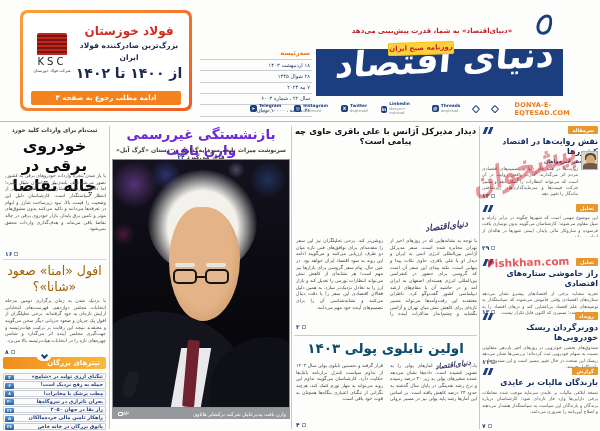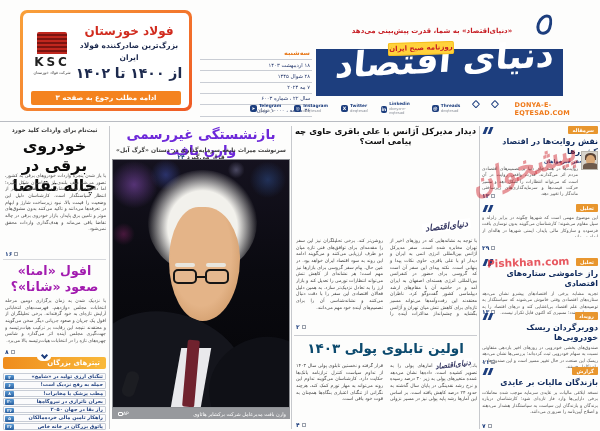--- a/index.html
+++ b/index.html
@@ -13,21 +13,21 @@
   .hdr-rule { position:absolute; left:0; right:0; top:121px; height:1px; background:#b9bcc2; }
 
   
   .ad { position:absolute; left:20px; top:10px; width:172px; height:101px;
         background:linear-gradient(135deg,#f9a13a,#ef5a24); padding:3px; border-radius:7px; }
   .ad-in { position:relative; width:100%; height:100%; background:#fff; border-radius:5px; padding:5px 6px 20px 6px;
            display:flex; flex-direction:row-reverse; align-items:center; }
   .ad-logo { width:46px; display:flex; flex-direction:column; align-items:center; gap:1px; }
   .ad-bars { width:30px; height:22px; background:repeating-linear-gradient(180deg,#c0271e 0 2px,#7a1410 2px 4px);
              border-radius:2px 2px 0 0; }
-  .ad-ksc { font-size:12px; font-weight:bold; letter-spacing:3px; color:#222; }
+  .ad-ksc { font-size:10px; font-weight:normal; letter-spacing:3px; color:#222; }
   .ad-logo-cap { font-size:4px; color:#333; white-space:nowrap; }
   .ad-txt { flex:1; text-align:center; line-height:1.5; }
   .ad-title { color:#d12b1e; font-size:12px; font-weight:bold; }
   .ad-l1 { color:#1d2a4e; font-size:7.5px; font-weight:bold; }
   .ad-l2 { color:#1d2a4e; font-size:14px; font-weight:bold; }
   .ad-foot { position:absolute; left:8px; right:8px; bottom:3px; height:14px; background:#f4831f;
              color:#fff; font-size:7px; font-weight:bold; text-align:center; line-height:14px; border-radius:2px; }
 
   
   .datebox { position:absolute; left:200px; top:47px; width:112px; font-size:5.2px; color:#23366b; }
@@ -50,39 +50,39 @@
 
   
   .social { position:absolute; left:250px; top:100px; width:348px; height:18px;
             display:flex; direction:ltr; align-items:center; gap:13px; }
   .soc-item { display:flex; direction:ltr; align-items:center; gap:2px; }
   .soc-ico { width:7px; height:7px; background:#1d3e7e; border-radius:2px; color:#fff;
              font-size:4.5px; font-weight:bold; text-align:center; line-height:7px; }
   .soc-txt { display:flex; flex-direction:column; line-height:1.15; }
   .soc-name { font-size:4.3px; color:#1d3e7e; font-weight:bold; }
   .soc-handle { font-size:3.8px; color:#8a8f99; }
-  .soc-site { display:flex; direction:ltr; align-items:flex-start; gap:17px; margin-left:auto; }
+  .soc-site { display:flex; direction:ltr; align-items:center; gap:17px; margin-left:auto; }
   .dia { width:6px; height:6px; border:1.5px solid #1d3e7e; transform:rotate(45deg); border-radius:1px; }
   .dia+.dia { margin-left:-4px; }
   .site-txt { color:#ef7a1a; font-size:6.5px; font-weight:bold; letter-spacing:.2px; }
 
   
   .vrule { position:absolute; top:126px; height:303px; width:1px; background:#c7c9cd; }
 
   
   .col-left { position:absolute; left:3px; top:126px; width:103px; height:305px; }
   .kicker-sm { position:absolute; top:1px; left:0; right:0; text-align:center; font-size:5.8px;
                font-weight:bold; color:#333; }
   .hl-left1 { position:absolute; top:10px; left:0; right:0; text-align:center; font-size:16px;
               font-weight:bold; color:#0d0d0d; line-height:1.25; }
   .body-sm { font-size:4.7px; line-height:1.42; color:#4a4a4a; text-align:justify; overflow:hidden; }
   .lbody1 { position:absolute; top:47px; left:2px; right:0; height:74px; }
   .lrule { position:absolute; top:133px; left:0; right:0; height:1px; background:#d6d8dc; }
   .hl-left2 { position:absolute; top:137px; left:0; right:0; text-align:center; font-size:12.5px;
-              font-weight:bold; color:#a21caf; line-height:1.3; }
+              font-weight:normal; color:#a16207; line-height:1.3; }
   .lbody2 { position:absolute; top:172px; left:2px; right:0; height:52px; }
   .pref { font-size:6px; font-weight:bold; color:#1d3e7e; display:flex; align-items:center; gap:2px; }
   .pref .sq { width:4px; height:4px; border:1px solid #9aa0ab; display:inline-block; }
   .pref-abs { position:absolute; }
   .hi-bar { position:absolute; top:231px; left:0; right:0; height:12px;
             background:linear-gradient(90deg,#ef8c1c,#f9b93a); border-radius:2px;
             color:#fff; font-size:7px; font-weight:bold; text-align:right; line-height:12px; padding:0 6px; }
   .hi-chev { position:absolute; top:225px; left:34px; width:14px; height:10px; background:#fff;
              border-radius:50% 50% 40% 40%; z-index:2; display:flex; align-items:center; justify-content:center; }
   .hi-chev i { width:5px; height:5px; border-left:2px solid #1d3e7e; border-bottom:2px solid #1d3e7e;
@@ -208,21 +208,21 @@
       <div class="ad-txt">
         <div class="ad-title">فولاد خوزستان</div>
         <div class="ad-l1">بزرگ‌ترین صادرکننده فولاد ایران</div>
         <div class="ad-l2">از ۱۴۰۰ تا ۱۴۰۲</div>
       </div>
       <div class="ad-foot">ادامه مطلب رجوع به صفحه ۳</div>
     </div>
   </div>
 
   <div class="datebox">
-    <div class="row first">سه‌شنبه</div>
+    <div class="row first">سه‌رئیسه</div>
     <div class="row">۱۸ اردیبهشت ۱۴۰۳</div>
     <div class="row">۲۸ شوال ۱۴۴۵</div>
     <div class="row">۷ مه ۲۰۲۴</div>
     <div class="row">سال ۲۲ ، شماره ۶۰۰۳</div>
     <div class="row">۳۶ صفحه ، ۱۰۰۰۰ تومان</div>
   </div>
 
   <div class="tagline">«دنیای‌اقتصاد» به شما، قدرت پیش‌بینی می‌دهد</div>
   <div class="mast-bar"></div>
   <div class="mast-drop"></div>

